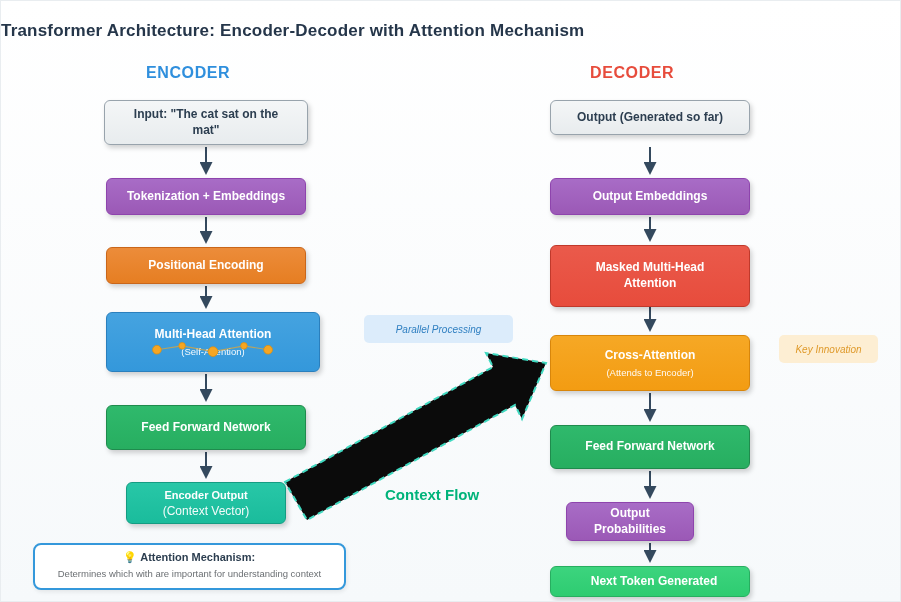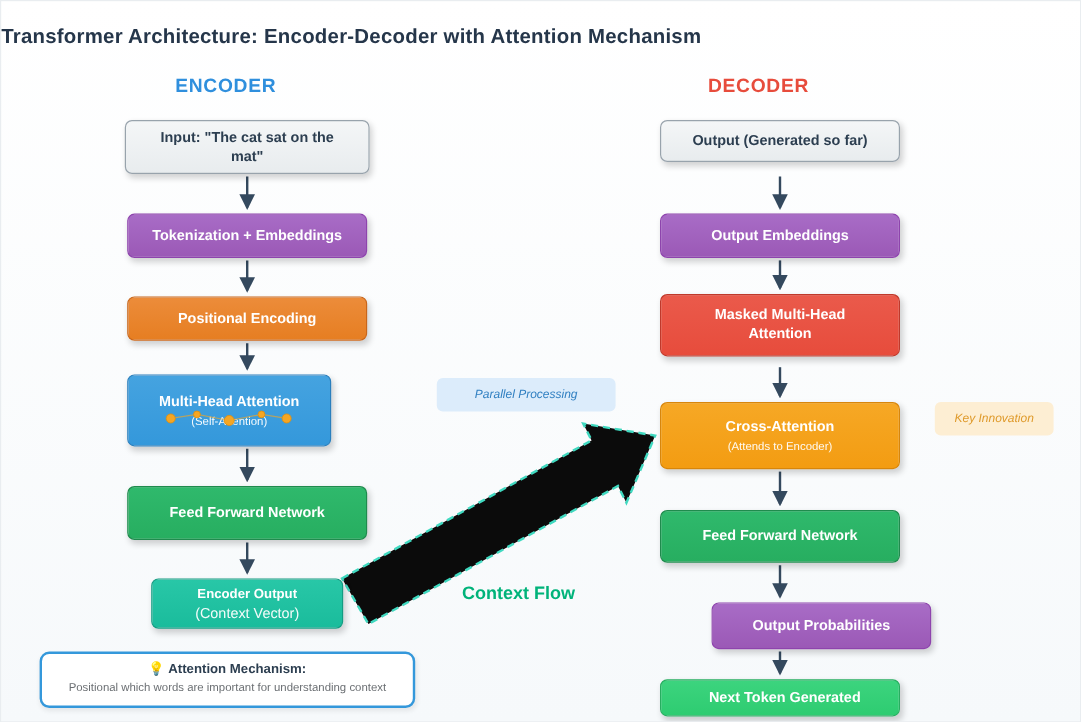--- a/index.html
+++ b/index.html
@@ -91,21 +91,21 @@
   </div>
 
   <div class="node purple" style="left:105px;top:177px;width:200px;height:37px">
     <div class="node-title">Tokenization + Embeddings</div>
   </div>
 
   <div class="node orange" style="left:105px;top:246px;width:200px;height:37px">
     <div class="node-title">Positional Encoding</div>
   </div>
 
-  <div class="node blue" style="left:105px;top:311px;width:170px;height:60px">
+  <div class="node blue" style="left:105px;top:311px;width:214px;height:60px">
     <div class="node-title">Multi-Head Attention</div>
     <div class="node-sub">(Self-Attention)</div>
     <svg class="dots" viewBox="0 0 200 60">
       <polyline points="42,38 68,34 100,40 132,34 157,38" fill="none" stroke="#f5a623" stroke-width="1.2" opacity="0.65"></polyline>
       <circle cx="42" cy="38" r="4.5" fill="#f5a623" stroke="#e08e0b" stroke-width="0.8"></circle>
       <circle cx="68" cy="34" r="3.4" fill="#f5a623" stroke="#e08e0b" stroke-width="0.8"></circle>
       <circle cx="100" cy="40" r="5" fill="#f5a623" stroke="#e08e0b" stroke-width="0.8"></circle>
       <circle cx="132" cy="34" r="3.4" fill="#f5a623" stroke="#e08e0b" stroke-width="0.8"></circle>
       <circle cx="157" cy="38" r="4.5" fill="#f5a623" stroke="#e08e0b" stroke-width="0.8"></circle>
     </svg>
@@ -121,46 +121,46 @@
   </div>
 
   <div class="node io" style="left:549px;top:99px;width:200px;height:35px">
     <div class="node-title">Output (Generated so far)</div>
   </div>
 
   <div class="node purple" style="left:549px;top:177px;width:200px;height:37px">
     <div class="node-title">Output Embeddings</div>
   </div>
 
-  <div class="node red" style="left:549px;top:244px;width:200px;height:52px;padding:2px 28px">
+  <div class="node red" style="left:549px;top:244px;width:200px;height:62px;padding:2px 28px">
     <div class="node-title">Masked Multi-Head Attention</div>
   </div>
 
   <div class="node amber" style="left:549px;top:334px;width:200px;height:56px">
     <div class="node-title">Cross-Attention</div>
     <div class="node-sub">(Attends to Encoder)</div>
   </div>
 
   <div class="node green" style="left:549px;top:424px;width:200px;height:44px">
     <div class="node-title">Feed Forward Network</div>
   </div>
 
-  <div class="node purple" style="left:592px;top:501px;width:183px;height:39px">
+  <div class="node purple" style="left:565px;top:501px;width:128px;height:39px">
     <div class="node-title">Output Probabilities</div>
   </div>
 
   <div class="node green2" style="left:549px;top:565px;width:200px;height:31px">
     <div class="node-title">Next Token Generated</div>
   </div>
 
   <div class="side-note note-parallel">Parallel Processing</div>
   <div class="side-note note-key">Key Innovation</div>
   <div class="ctx-label">Context Flow</div>
 
   <div class="info">
     <div class="info-title">
       <span>💡</span>
       <span>Attention Mechanism:</span>
     </div>
-    <div class="info-body">Positional which words are important for understanding context</div>
+    <div class="info-body">Determines which with are important for understanding context</div>
   </div>
 
 </div>
 
 </body></html>

